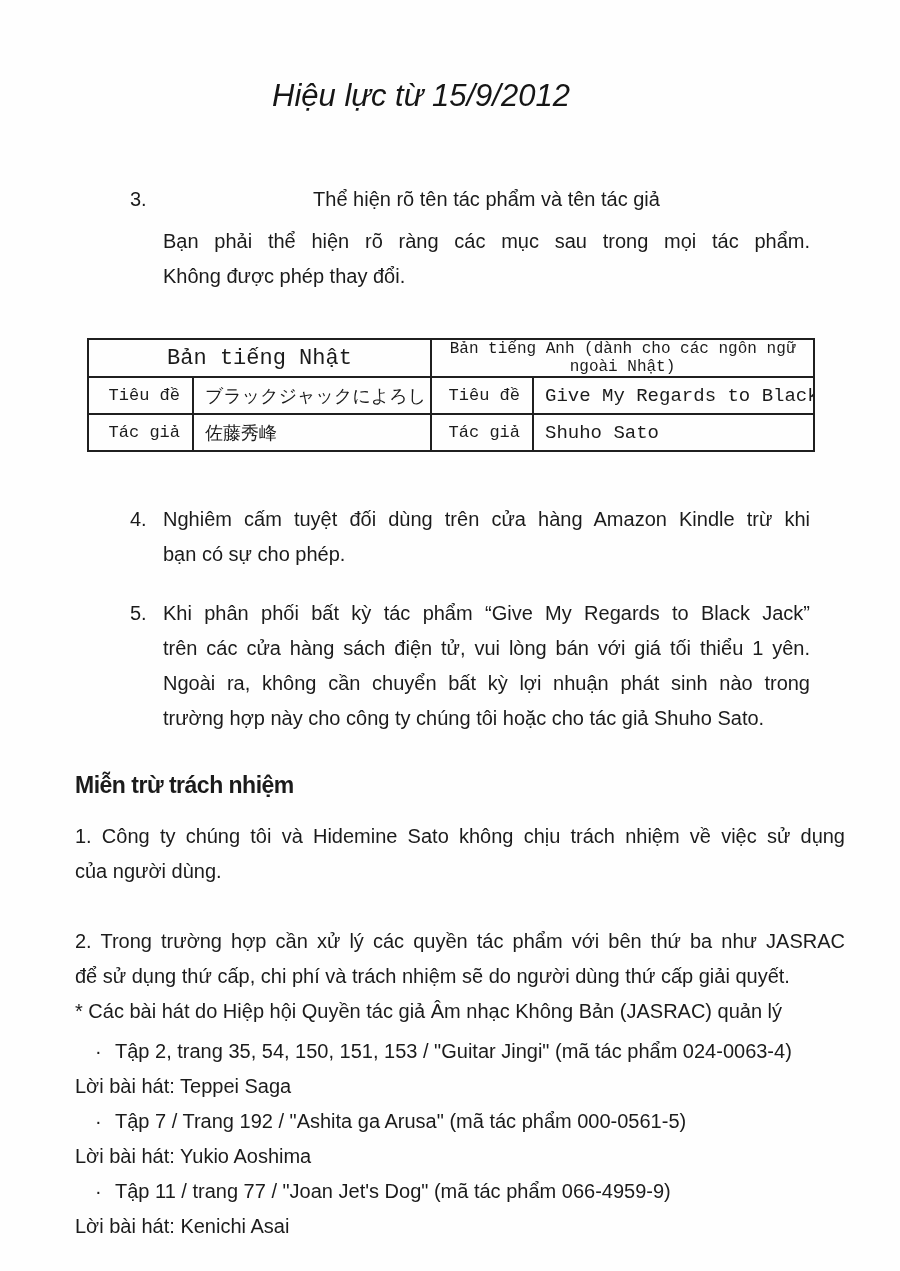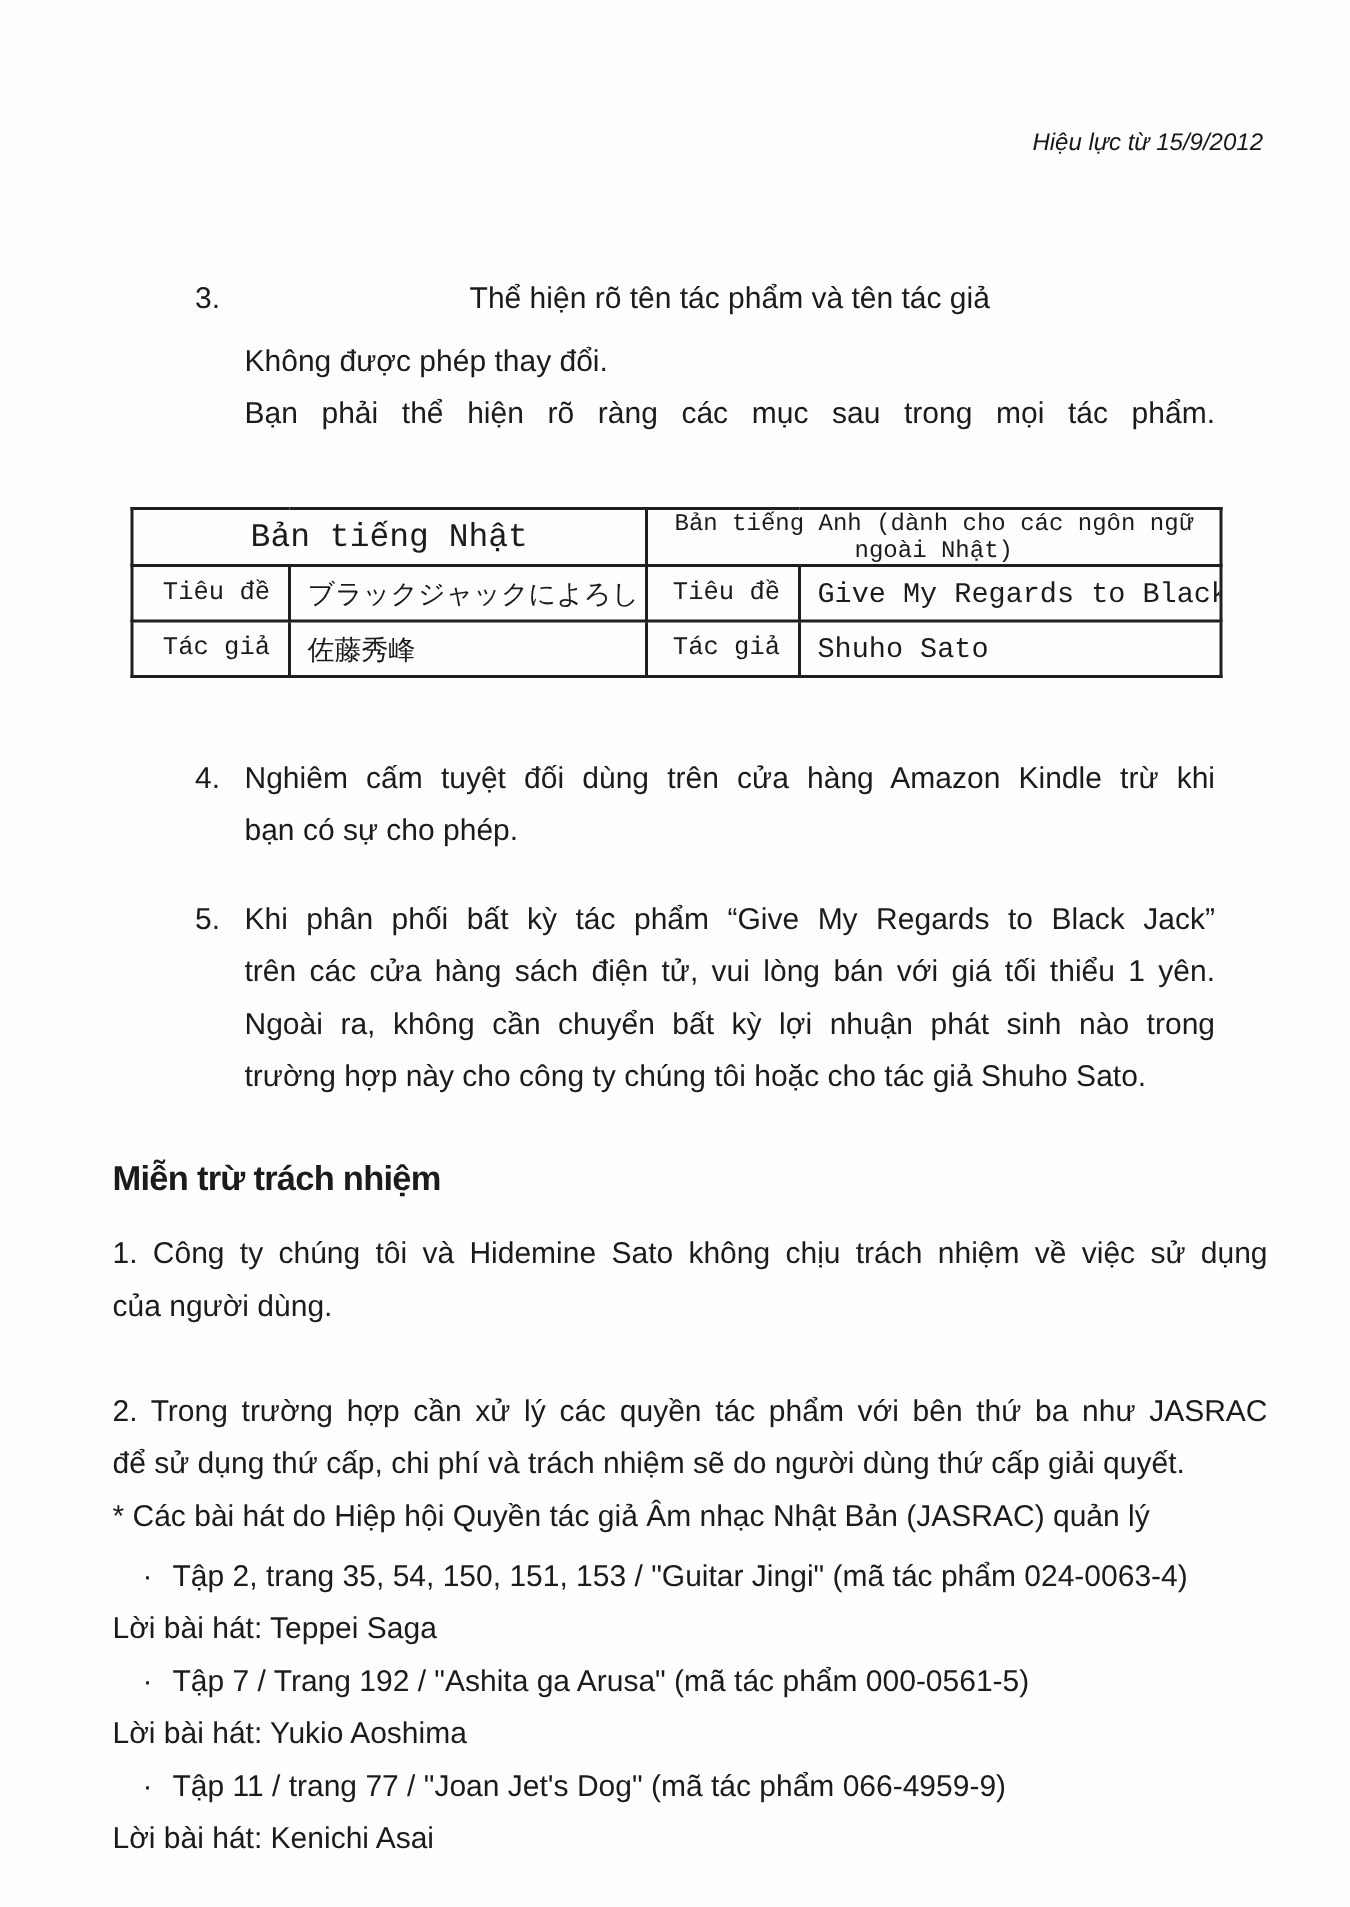--- a/index.html
+++ b/index.html
@@ -13,23 +13,23 @@
     height: 1271px;
     background: #fefefe;
     color: #1b1b1b;
     font-family: "Liberation Sans", "DejaVu Sans", sans-serif;
     overflow: hidden;
   }
   
   .date-line {
     margin: 0;
     padding: 78px 58px 0 0;
-    text-align: right;
+    text-align: center;
     font-style: italic;
-    font-size: 16px;
+    font-size: 31px;
     line-height: 35px;
     color: #161616;
   }
   
   .term {
     position: relative;
     margin-left: 130px;
     width: 680px;
   }
   .term-number {
@@ -145,22 +145,22 @@
 
 <div class="page">
 
   <p class="date-line">Hiệu lực từ 15/9/2012</p>
 
   <section class="term term-3">
     <span class="term-number">3.</span>
     <div class="term-content">
       <div class="term-title">Thể hiện rõ tên tác phẩm và tên tác giả</div>
       <div class="term-body">
+        <div class="tline jl">Bạn phải thể hiện rõ ràng các mục sau trong mọi tác phẩm.</div>
         <div class="tline ll">Không được phép thay đổi.</div>
-        <div class="tline jl">Bạn phải thể hiện rõ ràng các mục sau trong mọi tác phẩm.</div>
       </div>
     </div>
   </section>
 
   <table class="credit-table">
     <colgroup>
       <col class="c-label-l">
         <col class="c-value-l">
         <col class="c-label-r">
         <col class="c-value-r">
@@ -207,21 +207,21 @@
     <h2 class="disclaimer-heading">Miễn trừ trách nhiệm</h2>
 
     <div class="para-1">
       <div class="dline jl">1. Công ty chúng tôi và Hidemine Sato không chịu trách nhiệm về việc sử dụng</div>
       <div class="dline ll">của người dùng.</div>
     </div>
 
     <div class="para-2">
       <div class="dline jl">2. Trong trường hợp cần xử lý các quyền tác phẩm với bên thứ ba như JASRAC</div>
       <div class="dline ll">để sử dụng thứ cấp, chi phí và trách nhiệm sẽ do người dùng thứ cấp giải quyết.</div>
-      <div class="dline ll">* Các bài hát do Hiệp hội Quyền tác giả Âm nhạc Nhật Bản (JASRAC) quản lý</div>
+      <div class="dline ll">* Các bài hát do Hiệp hội Quyền tác giả Âm nhạc Không Bản (JASRAC) quản lý</div>
     </div>
 
     <div class="song-list">
 
       <div class="song-entry-line">
         <span class="song-bullet">·</span>
         <span>Tập 2, trang 35, 54, 150, 151, 153 / "Guitar Jingi" (mã tác phẩm 024-0063-4)</span>
       </div>
       <div class="song-lyrics-line">Lời bài hát: Teppei Saga</div>
 

